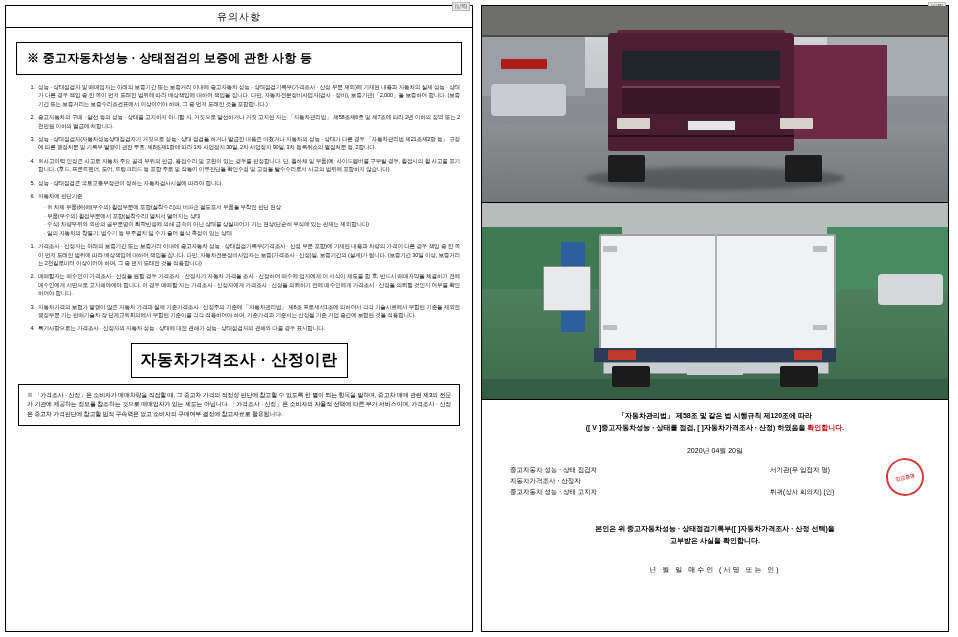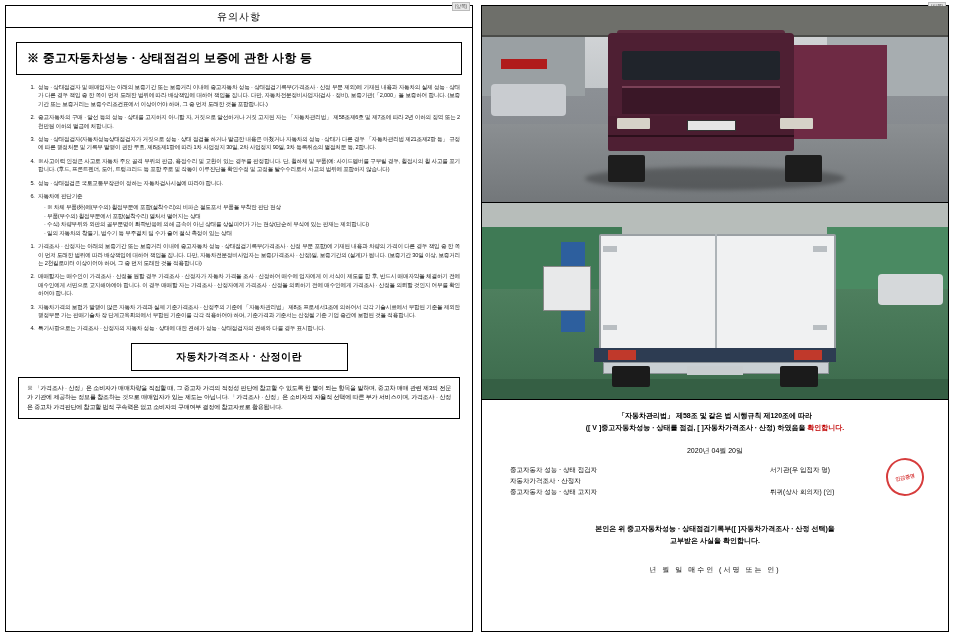--- a/index.html
+++ b/index.html
@@ -90,21 +90,21 @@
     padding: 0 0 0 6px;
     font-size: 5.6px;
     line-height: 8.4px;
   }
   ul.sub > li:before {
     content: "· ";
   }
   .box-title {
     border: 1px solid #000;
     text-align: center;
-    font-size: 10px;
+    font-size: 16px;
     font-weight: bold;
     padding: 6px 0;
     width: 215px;
     margin: 10px auto 6px auto;
     letter-spacing: 0.5px;
   }
   .note-box {
     border: 1px solid #000;
     margin: 0 4px;
     padding: 6px 8px;

